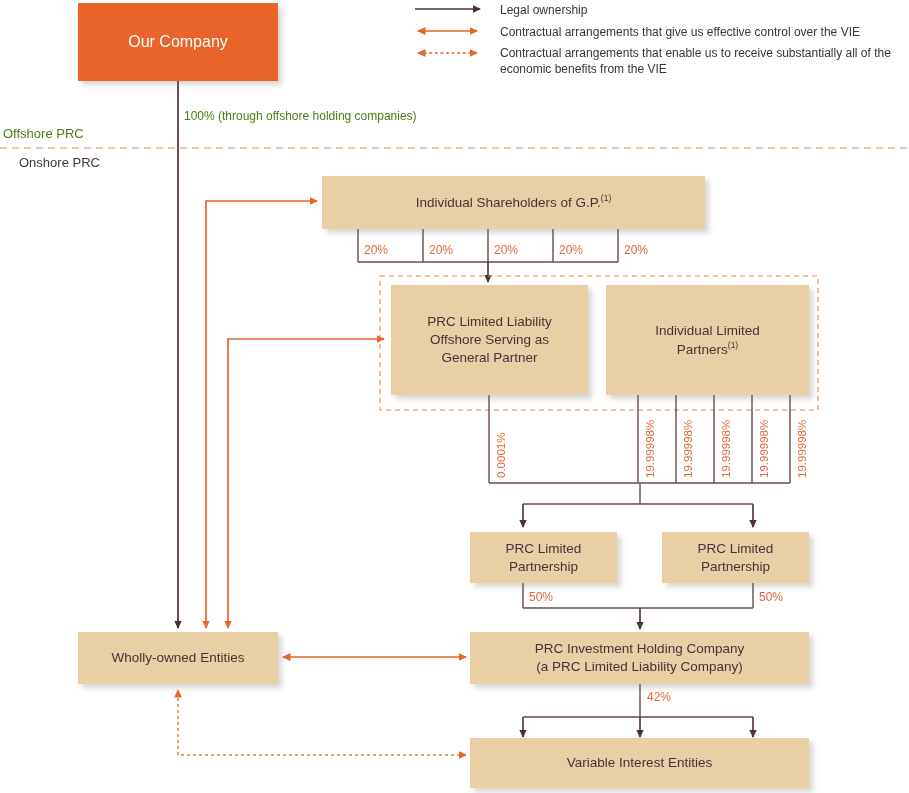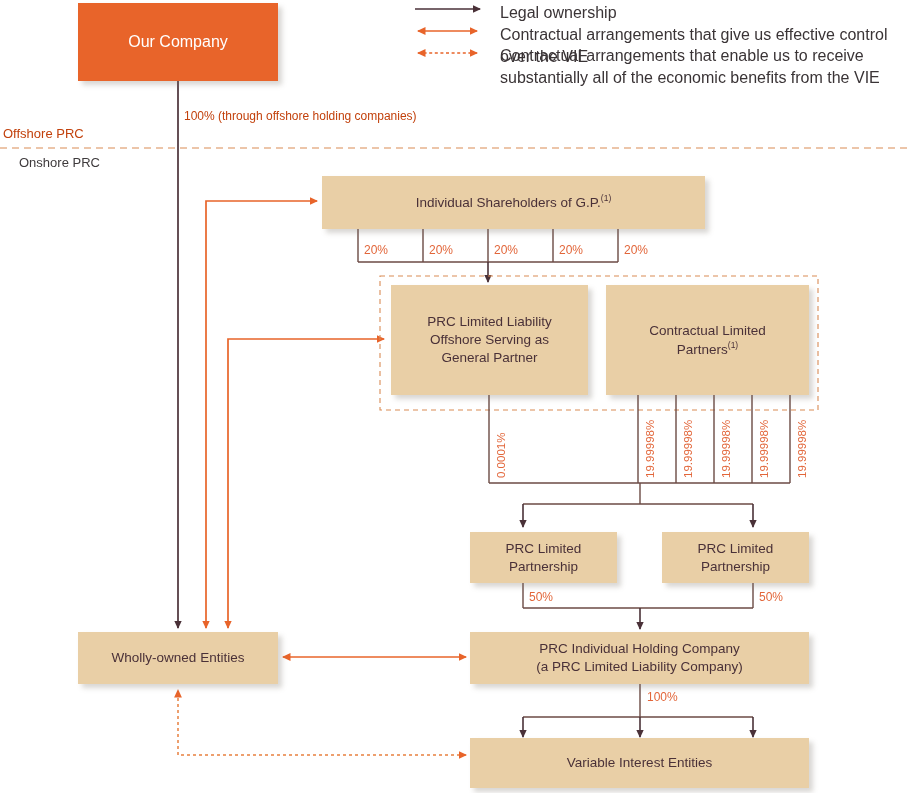--- a/index.html
+++ b/index.html
@@ -54,26 +54,26 @@
     font-size: 8.5px;
     vertical-align: super;
   }
 
   
   .lbl {
     position: absolute;
     white-space: nowrap;
     font-size: 12px;
   }
-  .lbl-orange { color: #c2410c; }
+  .lbl-orange { color: #4d7c0f; }
   .lbl-dark   { color: #3e3a3c; }
   .lbl-pct    { color: #e2663a; font-size: 12px; }
   .lbl-legend {
     color: #3a3436;
-    font-size: 16px;
+    font-size: 12px;
     line-height: 1.35;
     white-space: normal;
   }
   .lbl-rot {
     position: absolute;
     color: #e2663a;
     font-size: 11.5px;
     white-space: nowrap;
     transform-origin: 0 0;
     transform: rotate(-90deg);
@@ -185,37 +185,37 @@
 
   <div class="box box-tan" style="left:322px; top:176px; width:383px; height:53px;">
     <span><span>Individual Shareholders of G.P.</span><span class="sup">(1)</span></span>
   </div>
 
   <div class="box box-tan" style="left:391px; top:285px; width:197px; height:110px;">
     <span><span>PRC Limited Liability</span><br><span>Offshore Serving as</span><br><span>General Partner</span></span>
   </div>
 
   <div class="box box-tan" style="left:606px; top:285px; width:203px; height:110px;">
-    <span><span>Contractual Limited</span><br><span>Partners</span><span class="sup">(1)</span></span>
+    <span><span>Individual Limited</span><br><span>Partners</span><span class="sup">(1)</span></span>
   </div>
 
   <div class="box box-tan" style="left:470px; top:532px; width:147px; height:51px;">
     <span><span>PRC Limited</span><br><span>Partnership</span></span>
   </div>
 
   <div class="box box-tan" style="left:662px; top:532px; width:147px; height:51px;">
     <span><span>PRC Limited</span><br><span>Partnership</span></span>
   </div>
 
   <div class="box box-tan" style="left:78px; top:632px; width:200px; height:52px;">
     <span>Wholly-owned Entities</span>
   </div>
 
   <div class="box box-tan" style="left:470px; top:632px; width:339px; height:52px;">
-    <span><span>PRC Individual Holding Company</span><br><span>(a PRC Limited Liability Company)</span></span>
+    <span><span>PRC Investment Holding Company</span><br><span>(a PRC Limited Liability Company)</span></span>
   </div>
 
   <div class="box box-tan" style="left:470px; top:738px; width:339px; height:50px;align-items:center;">
     <span>Variable Interest Entities</span>
   </div>
 
   <div class="lbl lbl-orange" style="left:184px; top:109px;">100% (through offshore holding companies)</div>
 
   <div class="lbl lbl-pct" style="left:364px; top:243px;">20%</div>
   <div class="lbl lbl-pct" style="left:429px; top:243px;">20%</div>
@@ -227,15 +227,15 @@
 
   <div class="lbl-rot" style="left:644px; top:478px;">19.99998%</div>
   <div class="lbl-rot" style="left:682px; top:478px;">19.99998%</div>
   <div class="lbl-rot" style="left:720px; top:478px;">19.99998%</div>
   <div class="lbl-rot" style="left:758px; top:478px;">19.99998%</div>
   <div class="lbl-rot" style="left:796px; top:478px;">19.99998%</div>
 
   <div class="lbl lbl-pct" style="left:529px; top:590px;">50%</div>
   <div class="lbl lbl-pct" style="left:759px; top:590px;">50%</div>
 
-  <div class="lbl lbl-pct" style="left:647px; top:690px;">100%</div>
+  <div class="lbl lbl-pct" style="left:647px; top:690px;">42%</div>
 
 </div>
 
 </body></html>

